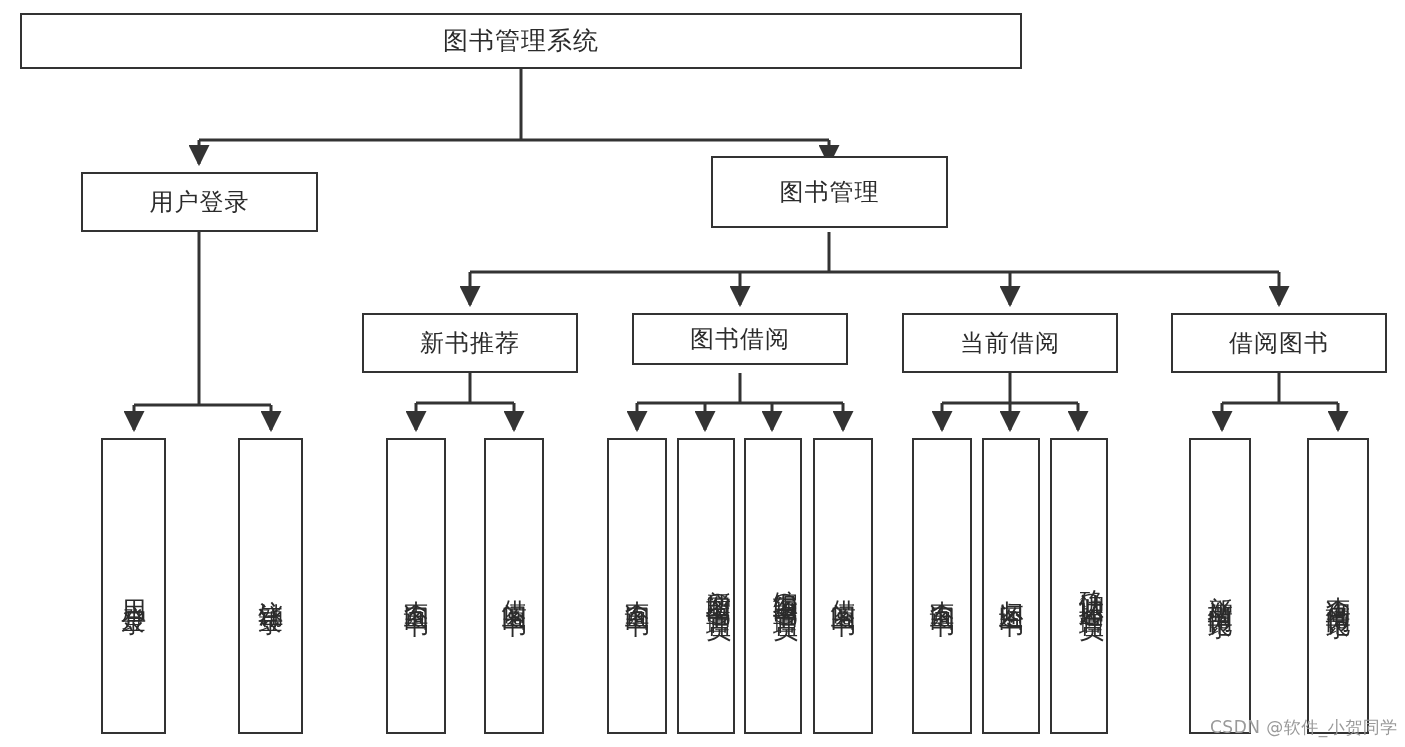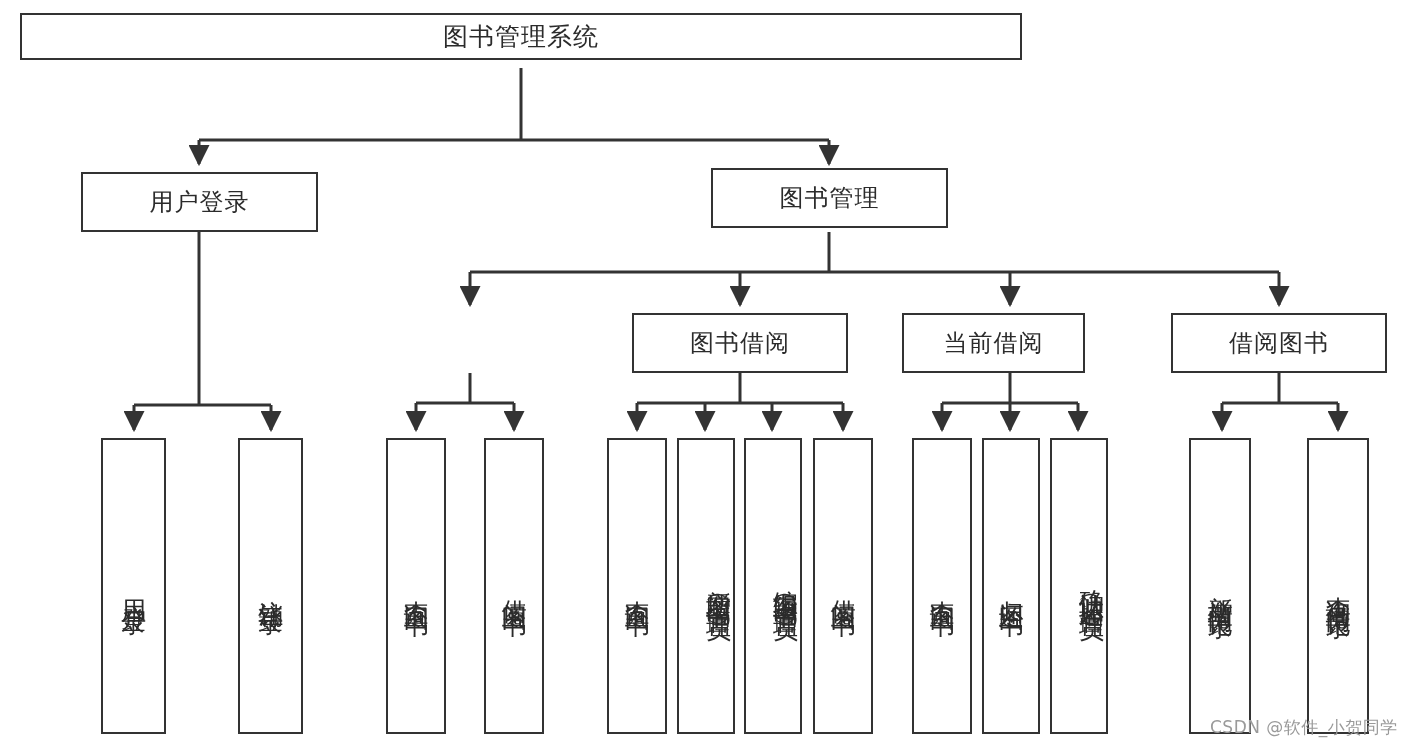--- a/index.html
+++ b/index.html
@@ -116,35 +116,38 @@
       <path d="M 1010 403 L 1010 430" marker-end="url(#arrow)"></path>
       <path d="M 1078 403 L 1078 430" marker-end="url(#arrow)"></path>
 
       <path d="M 1279 373 L 1279 403"></path>
       <path d="M 1222 403 L 1338 403"></path>
       <path d="M 1222 403 L 1222 430" marker-end="url(#arrow)"></path>
       <path d="M 1338 403 L 1338 430" marker-end="url(#arrow)"></path>
     </g>
   </svg>
 
-  <div class="node horiz root" style="left:20px; top:13px; width:1002px; height:47px;">
+  <div class="node horiz root" style="left:20px; top:13px; width:1002px; height:56px;">
     <span class="label">图书管理系统</span>
   </div>
 
   <div class="node horiz" style="left:81px; top:172px; width:237px; height:60px;">
     <span class="label">用户登录</span>
   </div>
-  <div class="node horiz" style="left:711px; top:168px; width:237px; height:60px;">
+  <div class="node horiz" style="left:711px; top:156px; width:237px; height:72px;">
     <span class="label">图书管理</span>
   </div>
 
-  <div class="node horiz" style="left:632px; top:313px; width:216px; height:60px;">
+  <div class="node horiz" style="left:362px; top:313px; width:216px; height:60px;">
+    <span class="label">新书推荐</span>
+  </div>
+  <div class="node horiz" style="left:632px; top:313px; width:216px; height:52px;">
     <span class="label">图书借阅</span>
   </div>
-  <div class="node horiz" style="left:902px; top:313px; width:183px; height:60px;">
+  <div class="node horiz" style="left:902px; top:313px; width:216px; height:60px;">
     <span class="label">当前借阅</span>
   </div>
   <div class="node horiz" style="left:1171px; top:313px; width:216px; height:60px;">
     <span class="label">借阅图书</span>
   </div>
 
   <div class="node vert" style="left:101px; top:438px; width:65px; height:296px; align-items:center;">
     <span class="label">用户登录</span>
   </div>
   <div class="node vert" style="left:238px; top:438px; width:65px; height:296px; align-items:center;">

